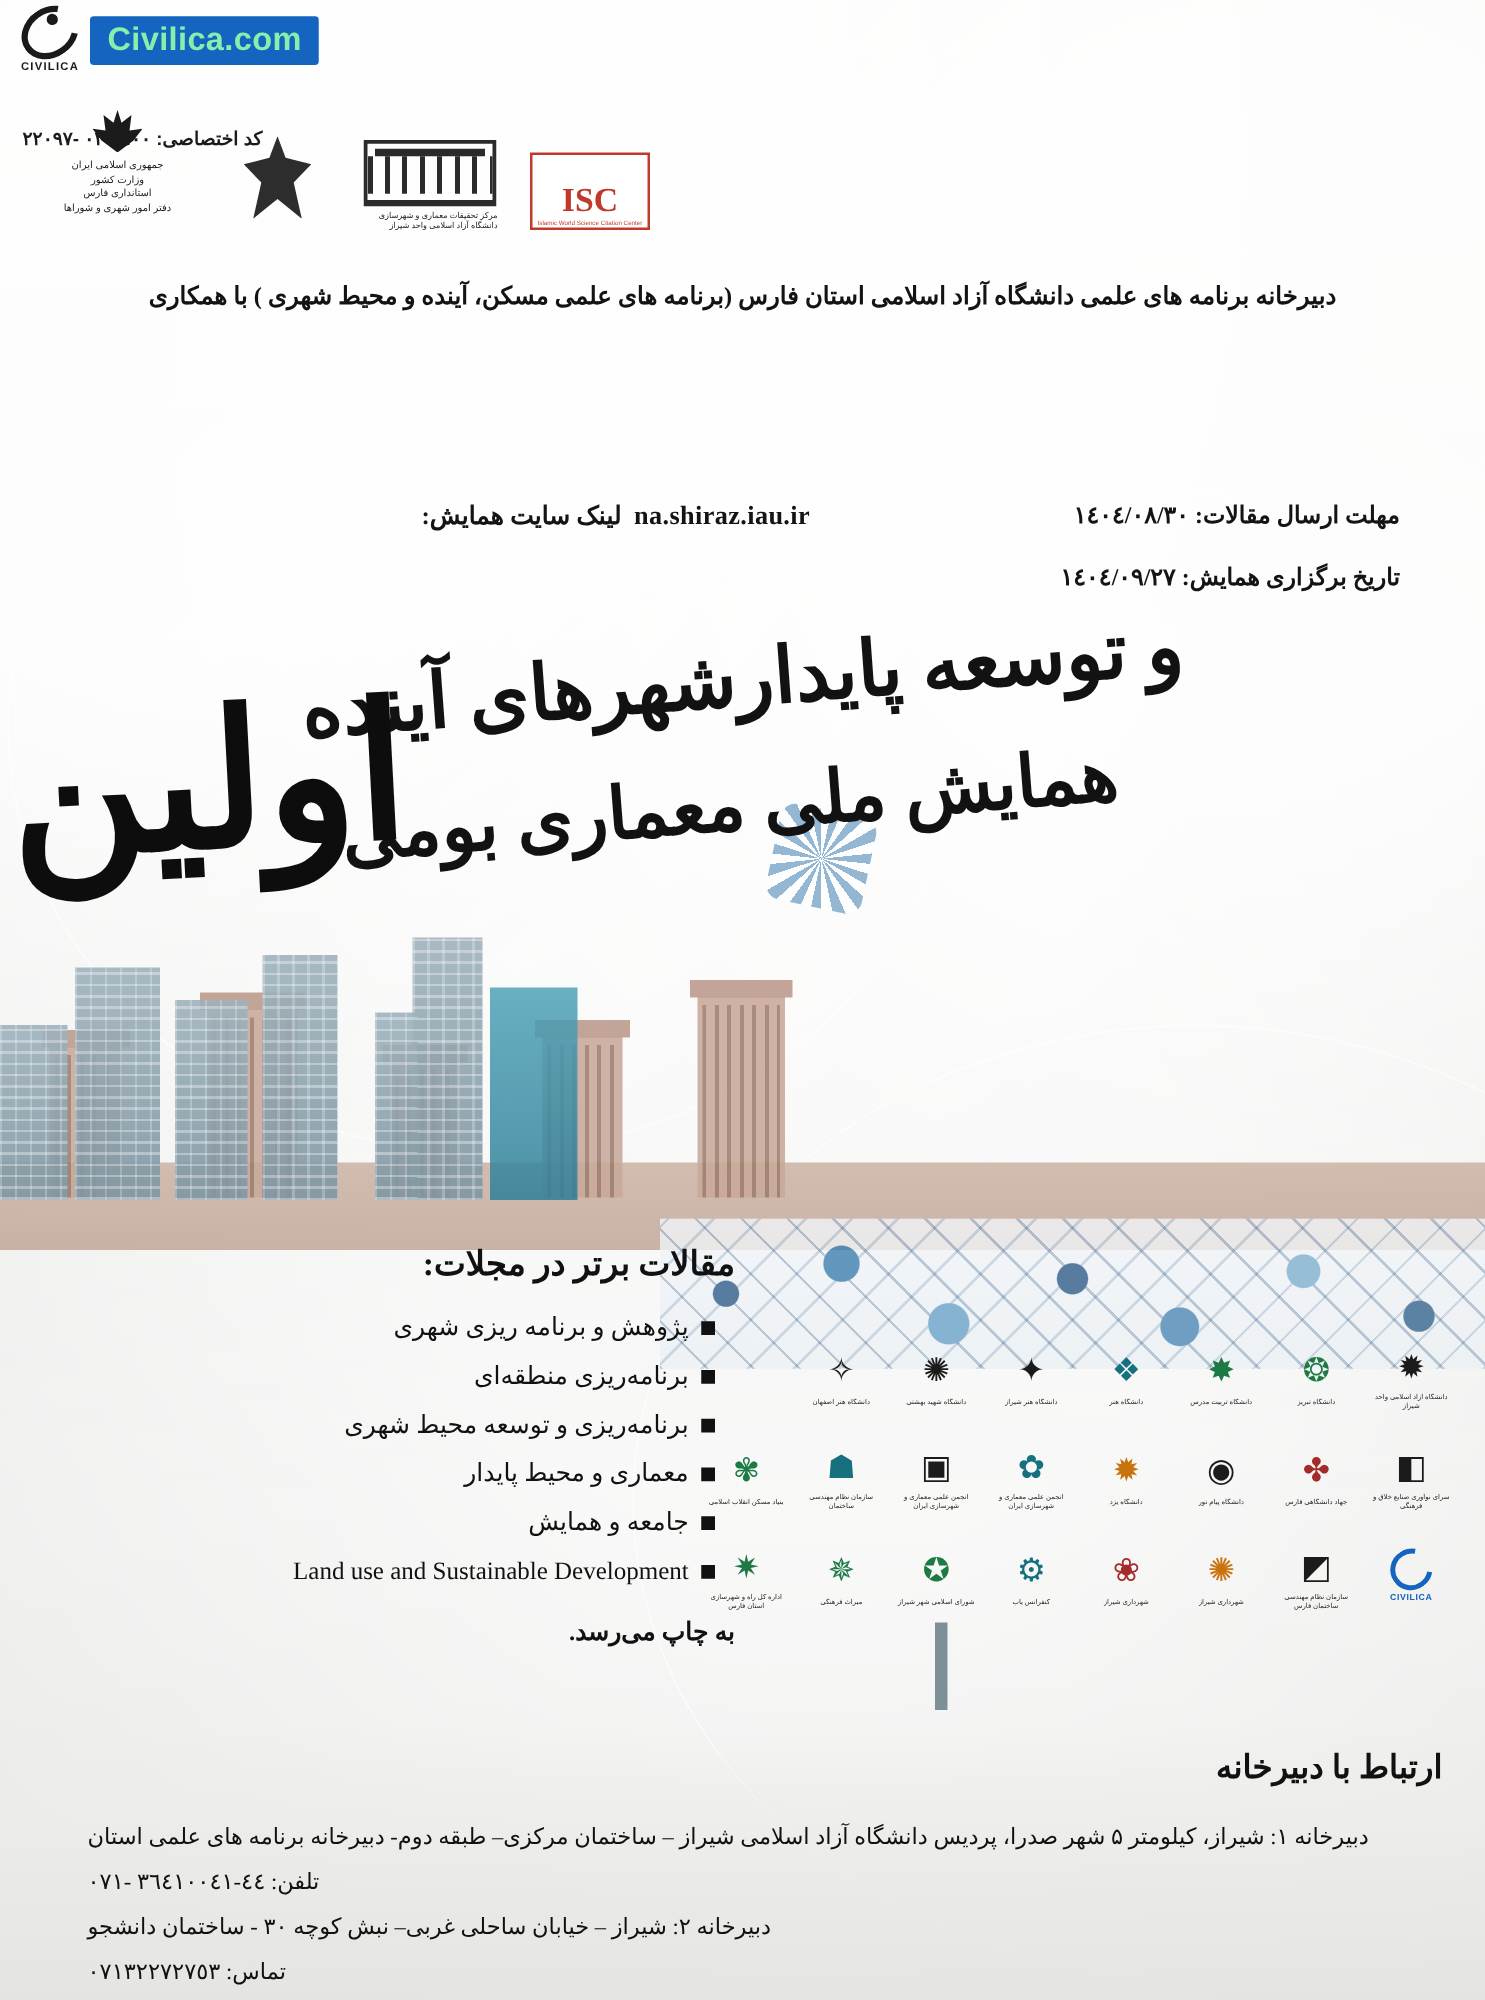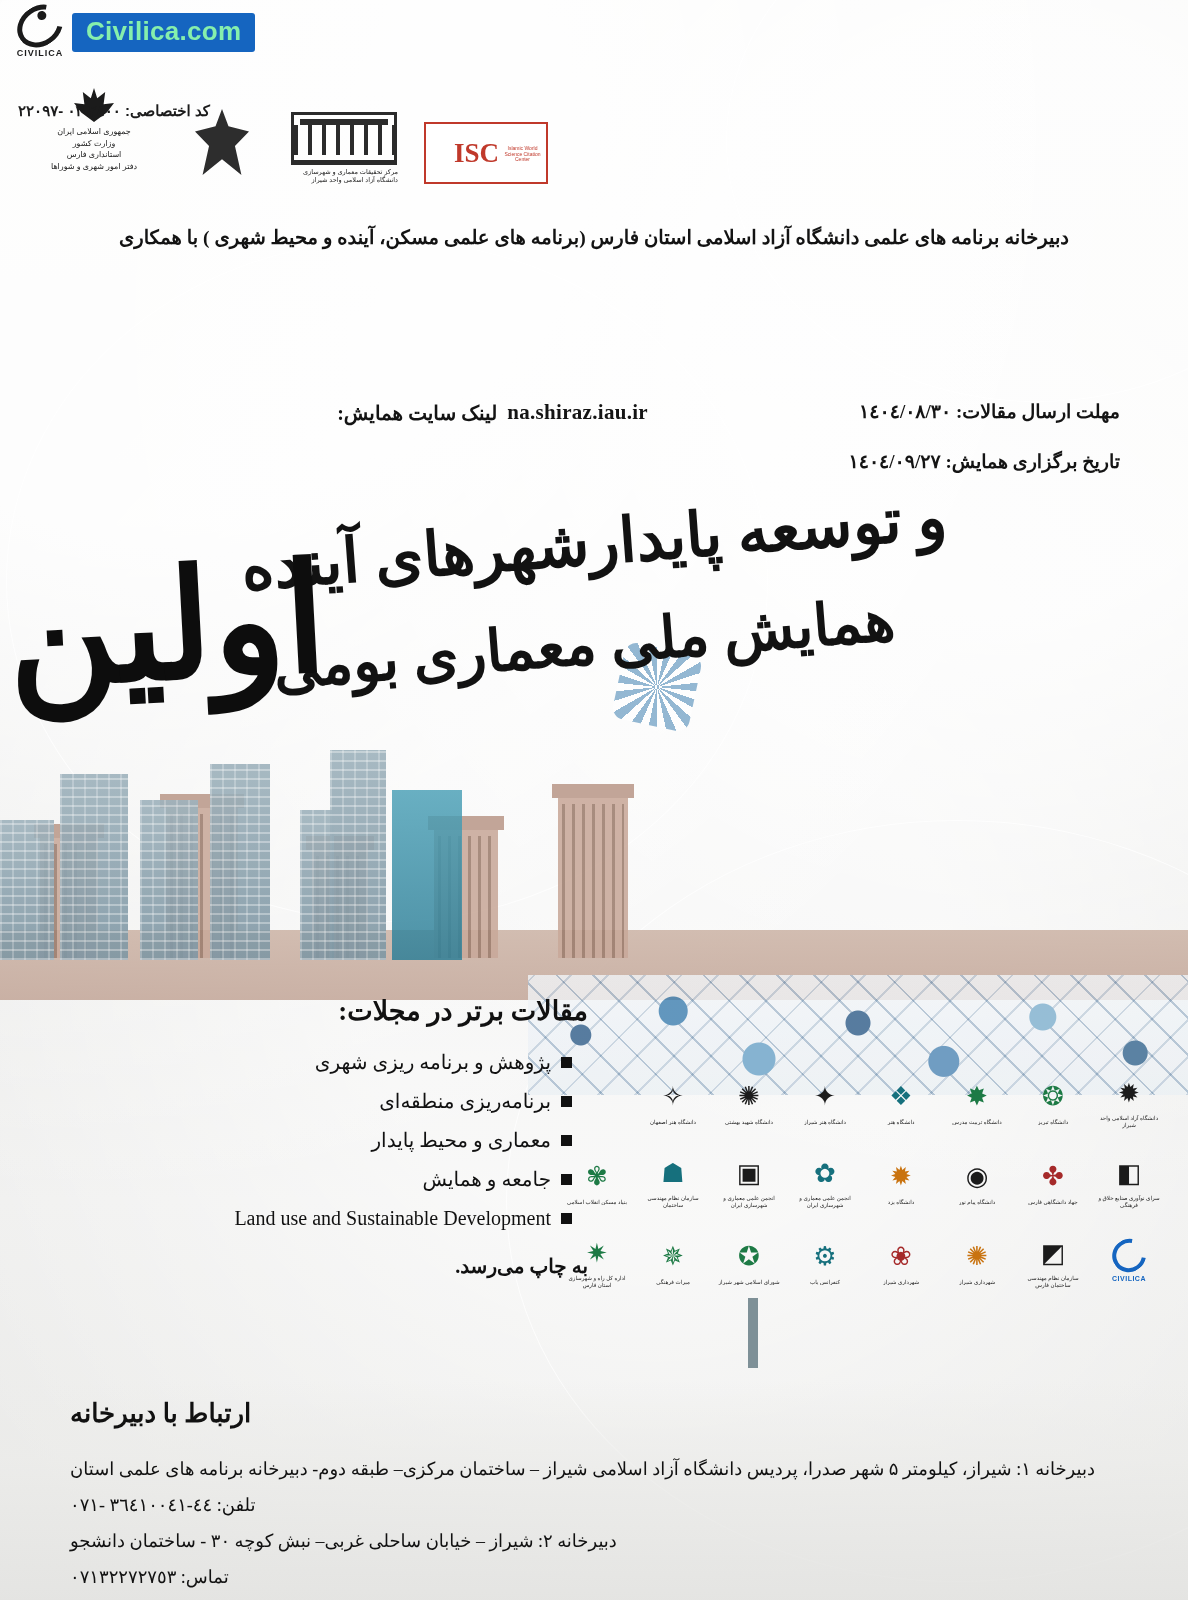--- a/index.html
+++ b/index.html
@@ -101,24 +101,23 @@
     top: 16px; left: 34px;
     display: flex;
     align-items: flex-end;
     gap: 26px;
     direction: ltr;
   }
   .isc-logo {
     width: 92px; height: 58px;
     border: 2px solid #c0392b;
     background: #fff;
-    display: flex; flex-direction: row;
+    display: flex; flex-direction: column;
     align-items: center; justify-content: flex-end;
     box-shadow: 0 0 0 2px #fff;
-    padding-left: 28px;
   }
   .isc-logo .isc-t {
     font-size: 27px;
     font-weight: bold;
     color: #c0392b;
     line-height: 1;
     font-family: "Liberation Serif", serif;
   }
   .isc-logo .isc-s {
     font-size: 5px;
@@ -460,21 +459,21 @@
     bottom: 0; right: 0; left: 0;
     height: 220px;
     direction: rtl;
     color: #111;
     font-family: "Liberation Serif", serif;
     background: linear-gradient(180deg, rgba(255,255,255,0) 0%, rgba(236,236,234,.75) 35%, rgba(228,228,226,.95) 100%);
     padding: 18px 34px 0 34px;
     box-sizing: border-box;
   }
   .contact-title {
-    text-align: left;
+    text-align: right;
     font-size: 26px;
     font-weight: bold;
     margin-bottom: 22px;
     padding-left: 36px;
   }
   .contact-line {
     text-align: left;
     font-size: 18px;
     line-height: 2.0;
     padding-left: 36px;
@@ -605,20 +604,24 @@
   <div class="journals">
     <div class="journals-title">مقالات برتر در مجلات:</div>
     <ul>
       <li>
           <span class="bullet"></span>
           <span class="lbl">پژوهش و برنامه ریزی شهری</span>
         </li>
       <li>
           <span class="bullet"></span>
           <span class="lbl">برنامه‌ریزی منطقه‌ای</span>
+        </li>
+      <li>
+          <span class="bullet"></span>
+          <span class="lbl">برنامه‌ریزی و توسعه محیط شهری</span>
         </li>
       <li>
           <span class="bullet"></span>
           <span class="lbl">معماری و محیط پایدار</span>
         </li>
       <li>
           <span class="bullet"></span>
           <span class="lbl">جامعه و همایش</span>
         </li>
       <li class="ltr">

